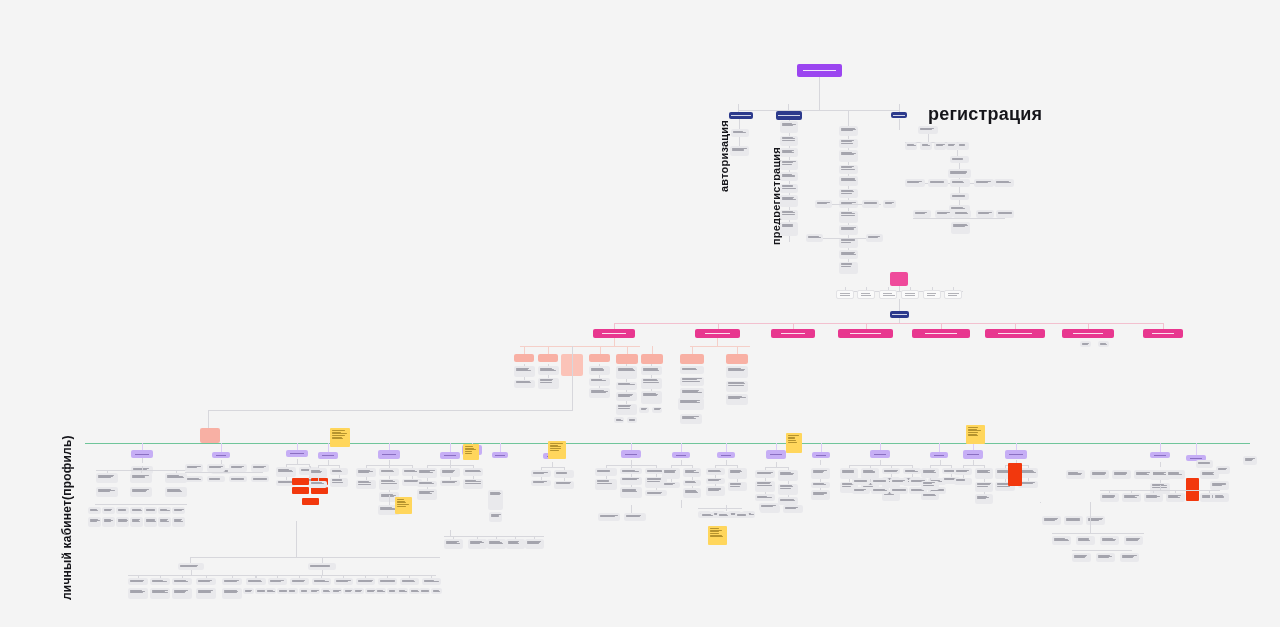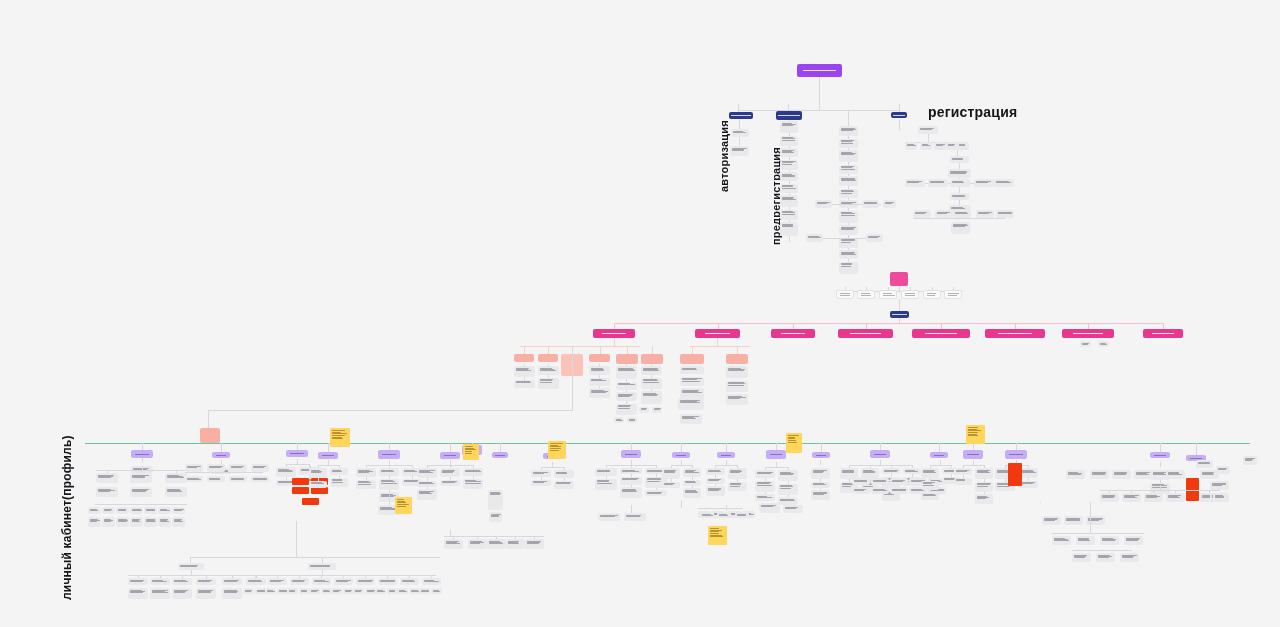--- a/index.html
+++ b/index.html
@@ -67,21 +67,21 @@
   .ln.pink{background:#f3c0cf;}
   .ln.salmonline{background:#f5cfc8;}
   .ln.purpleline{background:#dcccf7;}
 </style>
 </head>
 <body>
 
 <div id="board">
     <div class="sec-label vert" style="left: 718px; top: 192px; font-size: 11px;">авторизация</div>
     <div class="sec-label vert" style="left: 770px; top: 245px; font-size: 11px;">предрегистрация</div>
-    <div class="sec-label" style="left: 928px; top: 104px; font-size: 14px;">регистрация</div>
+    <div class="sec-label" style="left: 928px; top: 104px; font-size: 18px;">регистрация</div>
     <div class="sec-label vert" style="left: 60px; top: 600px; font-size: 12px;">личный кабинет(профиль)</div>
     <div class="node n-purple-dark" style="left: 797px; top: 64px; width: 45px; height: 13px;"></div>
     <div style="position: absolute; left: 803px; top: 70px; width: 33px; height: 1.2px; background: rgba(255, 255, 255, 0.85);"></div>
     <div class="ln v" style="left: 819px; top: 77px; width: 0.6px; height: 33px;"></div>
     <div class="ln h" style="left: 738px; top: 110px; width: 162px; height: 0.6px;"></div>
     <div class="ln v" style="left: 738px; top: 104px; width: 0.6px; height: 8px;"></div>
     <div class="ln v" style="left: 788px; top: 104px; width: 0.6px; height: 8px;"></div>
     <div class="ln v" style="left: 899px; top: 104px; width: 0.6px; height: 8px;"></div>
     <div class="ln v" style="left: 848px; top: 110px; width: 0.6px; height: 14px;"></div>
     <div class="node n-navy" style="left: 729px; top: 112px; width: 24px; height: 7px;"></div>

